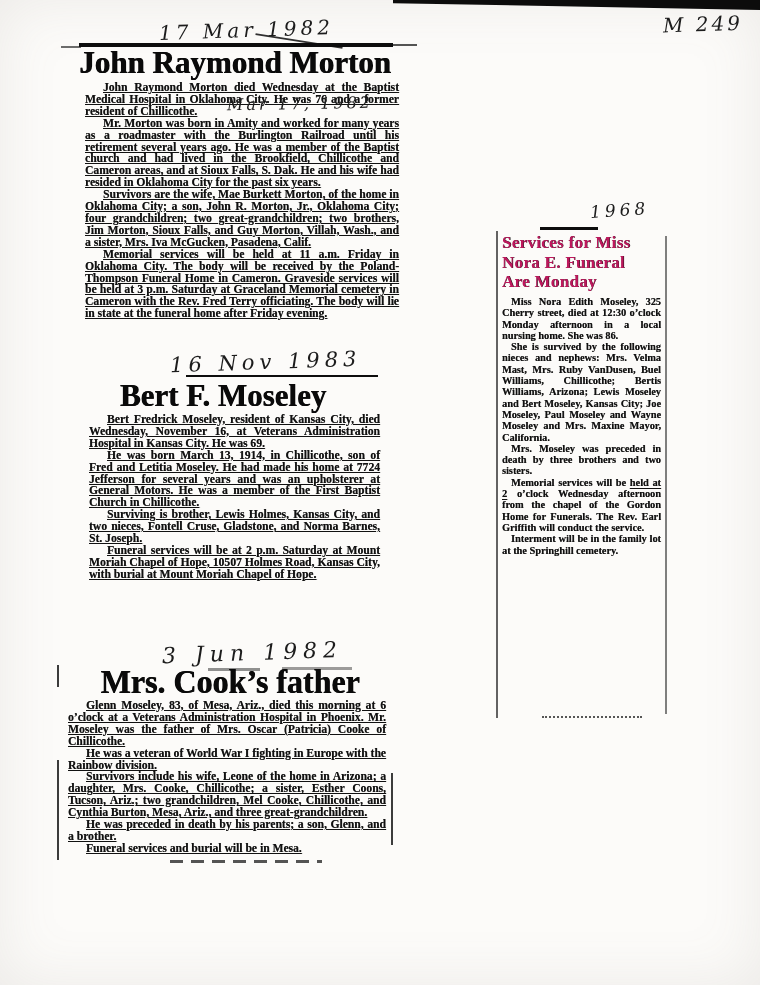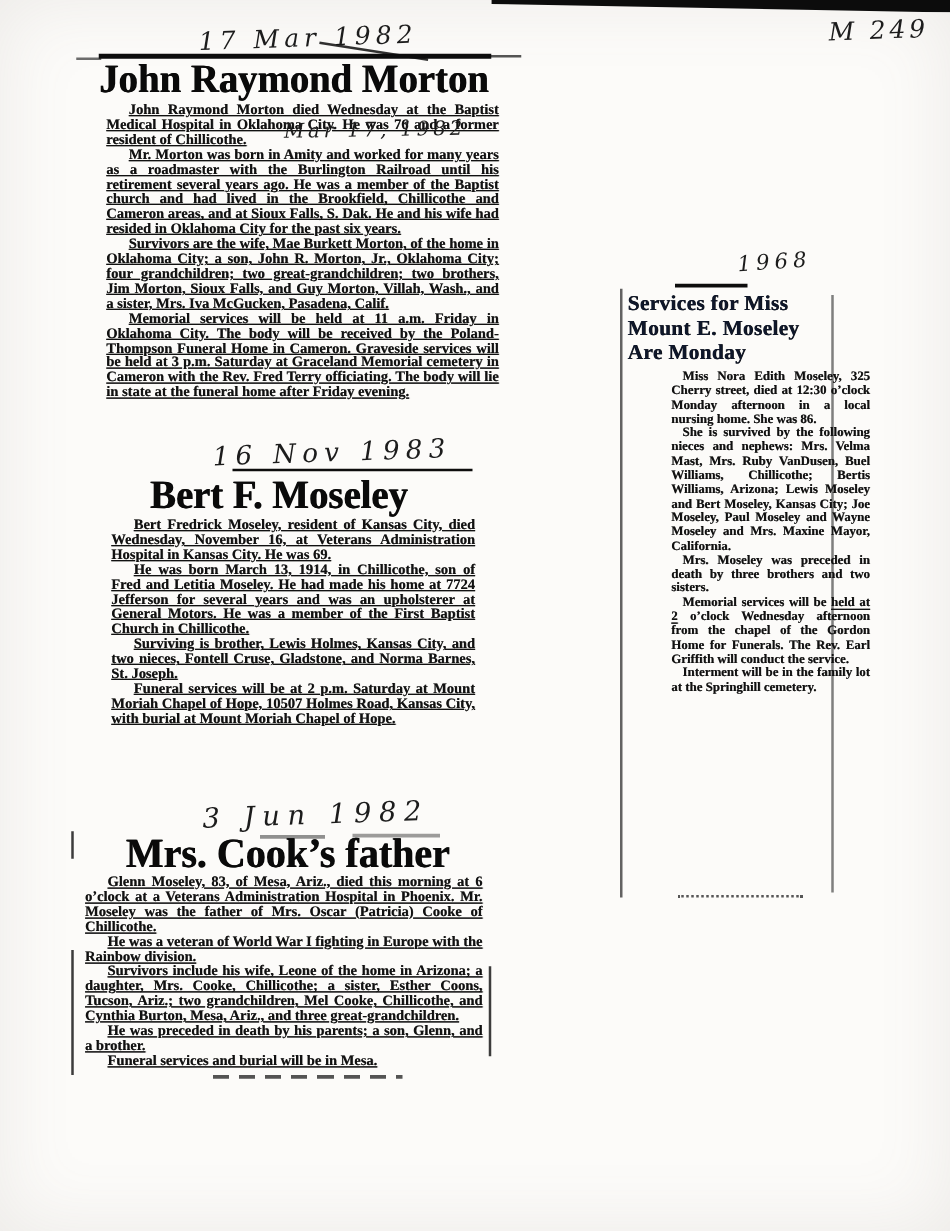--- a/index.html
+++ b/index.html
@@ -45,21 +45,21 @@
     color: #111;
     font-weight: bold;
     text-align: justify;
   }
   .bodycol p {
     margin: 0;
     text-indent: 18px;
     text-shadow: 0.25px 0 0 rgba(10,10,10,0.65);
   }
   .col-large { font-size: 11.6px; line-height: 11.9px; text-decoration: underline; }
-  .col-small { font-size: 10.3px; line-height: 11.3px; margin-left: 35px; }
+  .col-small { font-size: 10.3px; line-height: 11.3px; }
   .col-small p { text-indent: 9px; }
 
   .rule { background: #0d0d0d; }
   .vline { background: #3c3c3c; }
 
   .dashline {
     height: 3px;
     background: repeating-linear-gradient(90deg, #2a2a2a 0 13px, transparent 13px 21px);
     opacity: 0.8;
   }
@@ -138,23 +138,23 @@
 
   <div class="abs" style="left:494px; top:198px; width:180px; height:528px;">
 
     <div class="abs hand" style="left:96px; top:2px; font-size:17px; letter-spacing:4px; transform:rotate(-4deg);">1968</div>
 
     <div class="abs rule" style="left:46px; top:29px; width:58px; height:3px;"></div>
 
     <div class="abs vline" style="left:2px; top:33px; width:2px; height:487px; opacity:.8;"></div>
     <div class="abs vline" style="left:171px; top:38px; width:2px; height:478px; opacity:.65;"></div>
 
-    <div class="abs" style="left:8px; top:35px; width:162px; font-weight:bold; font-size:17px; line-height:19.5px; color:#0f172a; letter-spacing:0.3px; text-shadow:0.4px 0 0 #0d0d0d;">
+    <div class="abs" style="left:8px; top:35px; width:162px; font-weight:bold; font-size:17px; line-height:19.5px; color:#be185d; letter-spacing:0.3px; text-shadow:0.4px 0 0 #0d0d0d;">
       <div>Services for Miss</div>
-      <div>Mount E. Moseley</div>
+      <div>Nora E. Funeral</div>
       <div>Are Monday</div>
     </div>
 
     <div class="abs bodycol col-small" style="left:8px; top:98px; width:159px;">
       <p>Miss Nora Edith Moseley, 325 Cherry street, died at 12:30 o’clock Monday afternoon in a local nursing home. She was 86.</p>
       <p>She is survived by the following nieces and nephews: Mrs. Velma Mast, Mrs. Ruby VanDusen, Buel Williams, Chillicothe; Bertis Williams, Arizona; Lewis Moseley and Bert Moseley, Kansas City; Joe Moseley, Paul Moseley and Wayne Moseley and Mrs. Maxine Mayor, California.</p>
       <p>Mrs. Moseley was preceded in death by three brothers and two sisters.</p>
       <p><span>Memorial services will be </span><span class="underline-hand">held at 2</span><span> o’clock Wednesday afternoon from the chapel of the Gordon Home for Funerals. The Rev. Earl Griffith will conduct the service.</span></p>
       <p>Interment will be in the family lot at the Springhill cemetery.</p>
     </div>

